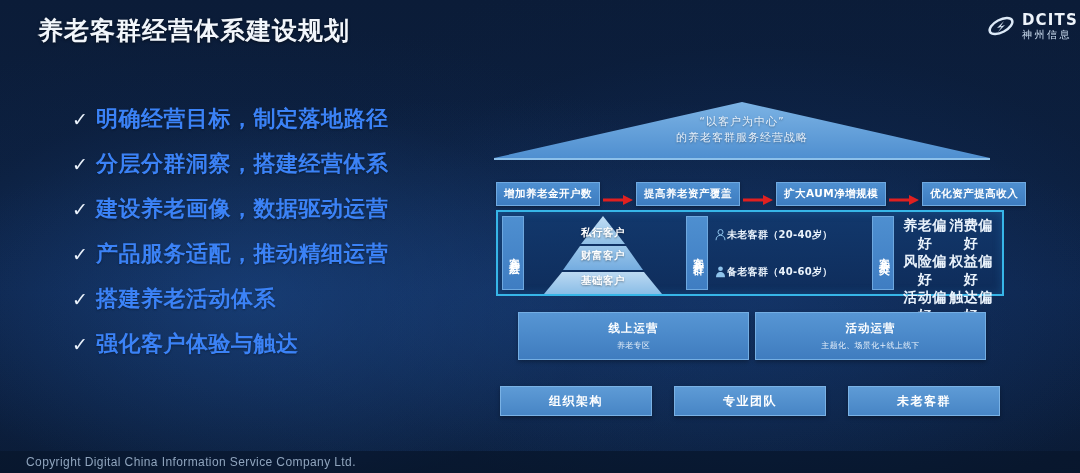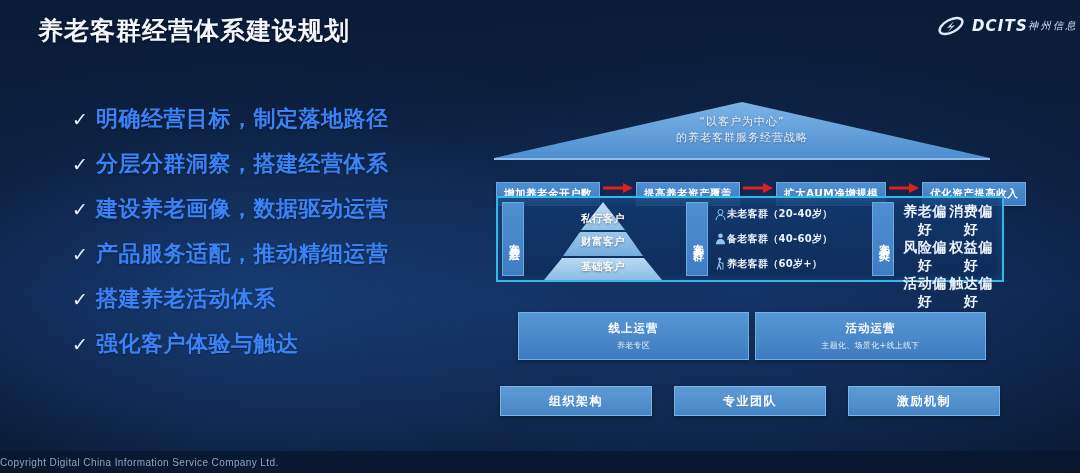--- a/index.html
+++ b/index.html
@@ -24,21 +24,21 @@
   
   .header { position:absolute; left:16px; top:0; width:1080px; height:62px; }
   .hdr-title {
     position:absolute; left:22px; top:14px;
     font-size:25px; font-weight:bold; color:#f2f6fb;
     letter-spacing:1px;
     text-shadow:0 1px 3px rgba(0,0,0,0.5);
   }
   .logo { position:absolute; right:18px; top:12px; display:flex; align-items:center; gap:7px; }
   .logo-mark { width:28px; height:28px; position:relative; }
-  .logo-text { display:flex; line-height:1;font-style:italic; }
+  .logo-text { display:flex; flex-direction:column; line-height:1; }
   .logo-en { font-size:15px; font-weight:bold; color:#eef4fb; letter-spacing:1.2px; }
   .logo-cn { font-size:10px; color:#cfe0f2; letter-spacing:2.5px; margin-top:2px; }
   
   .bullets { position:absolute; left:72px; top:104px; width:400px; }
   .bullet { display:flex; align-items:center; margin-bottom:15px; }
   .bullet-check {
     font-size:19px; color:#eaf2fb; width:24px; flex:0 0 24px;
     font-weight:300; line-height:1;
   }
   .bullet-text {
@@ -51,33 +51,33 @@
   
   .banner { position:absolute; left:0; top:0; width:500px; height:68px; }
   .banner svg { display:block; }
   .banner-txt {
     position:absolute; left:0; top:18px; width:500px;
     text-align:center; color:#e9f2fc;
     font-size:11px; line-height:16px; letter-spacing:1px;
     text-shadow:0 1px 2px rgba(0,0,0,0.35);
   }
   
-  .chain { position:absolute; left:4px; top:86px; width:508px; display:flex; align-items:flex-start; }
+  .chain { position:absolute; left:4px; top:86px; width:508px; display:flex; align-items:flex-end; }
   .chain-box {
     background:linear-gradient(180deg,#4e8fd0 0%,#3d7cc0 100%);
     border:1px solid #6fa9e0;
     color:#ffffff; font-size:10.5px; font-weight:bold;
     padding:4px 7px; white-space:nowrap; letter-spacing:0.5px;
     box-shadow:0 1px 3px rgba(0,0,0,0.35);
   }
   .chain-arrow { flex:1; display:flex; align-items:center; justify-content:center; padding:0 3px; }
   .chain-arrow svg { display:block; }
   
   .panel {
-    position:absolute; left:4px; top:100px; width:508px; height:86px;
+    position:absolute; left:4px; top:114px; width:508px; height:86px;
     border:2px solid #37b6e8;
     background:linear-gradient(180deg,rgba(18,58,112,0.85) 0%,rgba(14,44,90,0.85) 100%);
     display:flex; align-items:stretch;
     box-shadow:0 0 10px rgba(40,150,220,0.25) inset;
   }
   .vlabel {
     writing-mode:vertical-rl;
     background:linear-gradient(180deg,#4e8fd0 0%,#3f7dc2 100%);
     color:#ffffff; font-size:11px; font-weight:bold;
     letter-spacing:2px;
@@ -125,21 +125,21 @@
     color:#ffffff; font-size:12px; font-weight:bold; letter-spacing:1.5px;
     box-shadow:0 2px 4px rgba(0,0,0,0.3);
   }
   
   .footer {
     position:absolute; left:0; bottom:0; width:1080px; height:22px;
     background:rgba(8,20,40,0.55);
     display:flex; align-items:center;
   }
   .footer span {
-    color:#8fa4bd; font-size:10px; letter-spacing:0.4px;
+    margin-left:26px; color:#8fa4bd; font-size:12px; letter-spacing:0.4px;
     font-family:"Liberation Sans",sans-serif;
   }
 </style>
 </head>
 <body>
 
 <div class="bg"></div>
 <div class="bg-sheen"></div>
 
 <div class="header">
@@ -265,30 +265,20 @@
         </svg>
         <span>未老客群（20-40岁）</span>
       </div>
       <div class="segrow">
         <svg width="13" height="13" viewBox="0 0 16 16">
           <circle cx="8" cy="4.6" r="2.9" fill="#8fc4ec"></circle>
           <path d="M2.5 15 C2.5 10.5 5 8.6 8 8.6 C11 8.6 13.5 10.5 13.5 15 Z" fill="#8fc4ec"></path>
         </svg>
         <span>备老客群（40-60岁）</span>
       </div>
-      <div class="segrow">
-        <svg width="13" height="13" viewBox="0 0 16 16">
-          <circle cx="7" cy="2.6" r="2" fill="#8fc4ec"></circle>
-          <path d="M7 4.8 L6 9 L4 15" stroke="#8fc4ec" stroke-width="1.4" fill="none" stroke-linecap="round"></path>
-          <path d="M6.3 9 L8.5 15" stroke="#8fc4ec" stroke-width="1.4" fill="none" stroke-linecap="round"></path>
-          <path d="M6.6 6 L10.5 8" stroke="#8fc4ec" stroke-width="1.2" fill="none" stroke-linecap="round"></path>
-          <path d="M11 7.2 L11 15" stroke="#8fc4ec" stroke-width="1.2" fill="none" stroke-linecap="round"></path>
-        </svg>
-        <span>养老客群（60岁+）</span>
-      </div>
     </div>
 
     <div class="vlabel">客户分类</div>
 
     <div class="prefgrid">
       <div>养老偏好</div>
       <div>消费偏好</div>
       <div>风险偏好</div>
       <div>权益偏好</div>
       <div>活动偏好</div>
@@ -303,20 +293,20 @@
     </div>
     <div class="opcard">
       <div class="t">活动运营</div>
       <div class="s">主题化、场景化+线上线下</div>
     </div>
   </div>
 
   <div class="found">
     <div class="foundbox">组织架构</div>
     <div class="foundbox">专业团队</div>
-    <div class="foundbox">激励机制</div>
+    <div class="foundbox">未老客群</div>
   </div>
 
 </div>
 
 <div class="footer">
   <span>Copyright  Digital China Information Service Company Ltd.</span>
 </div>
 
 </body></html>

